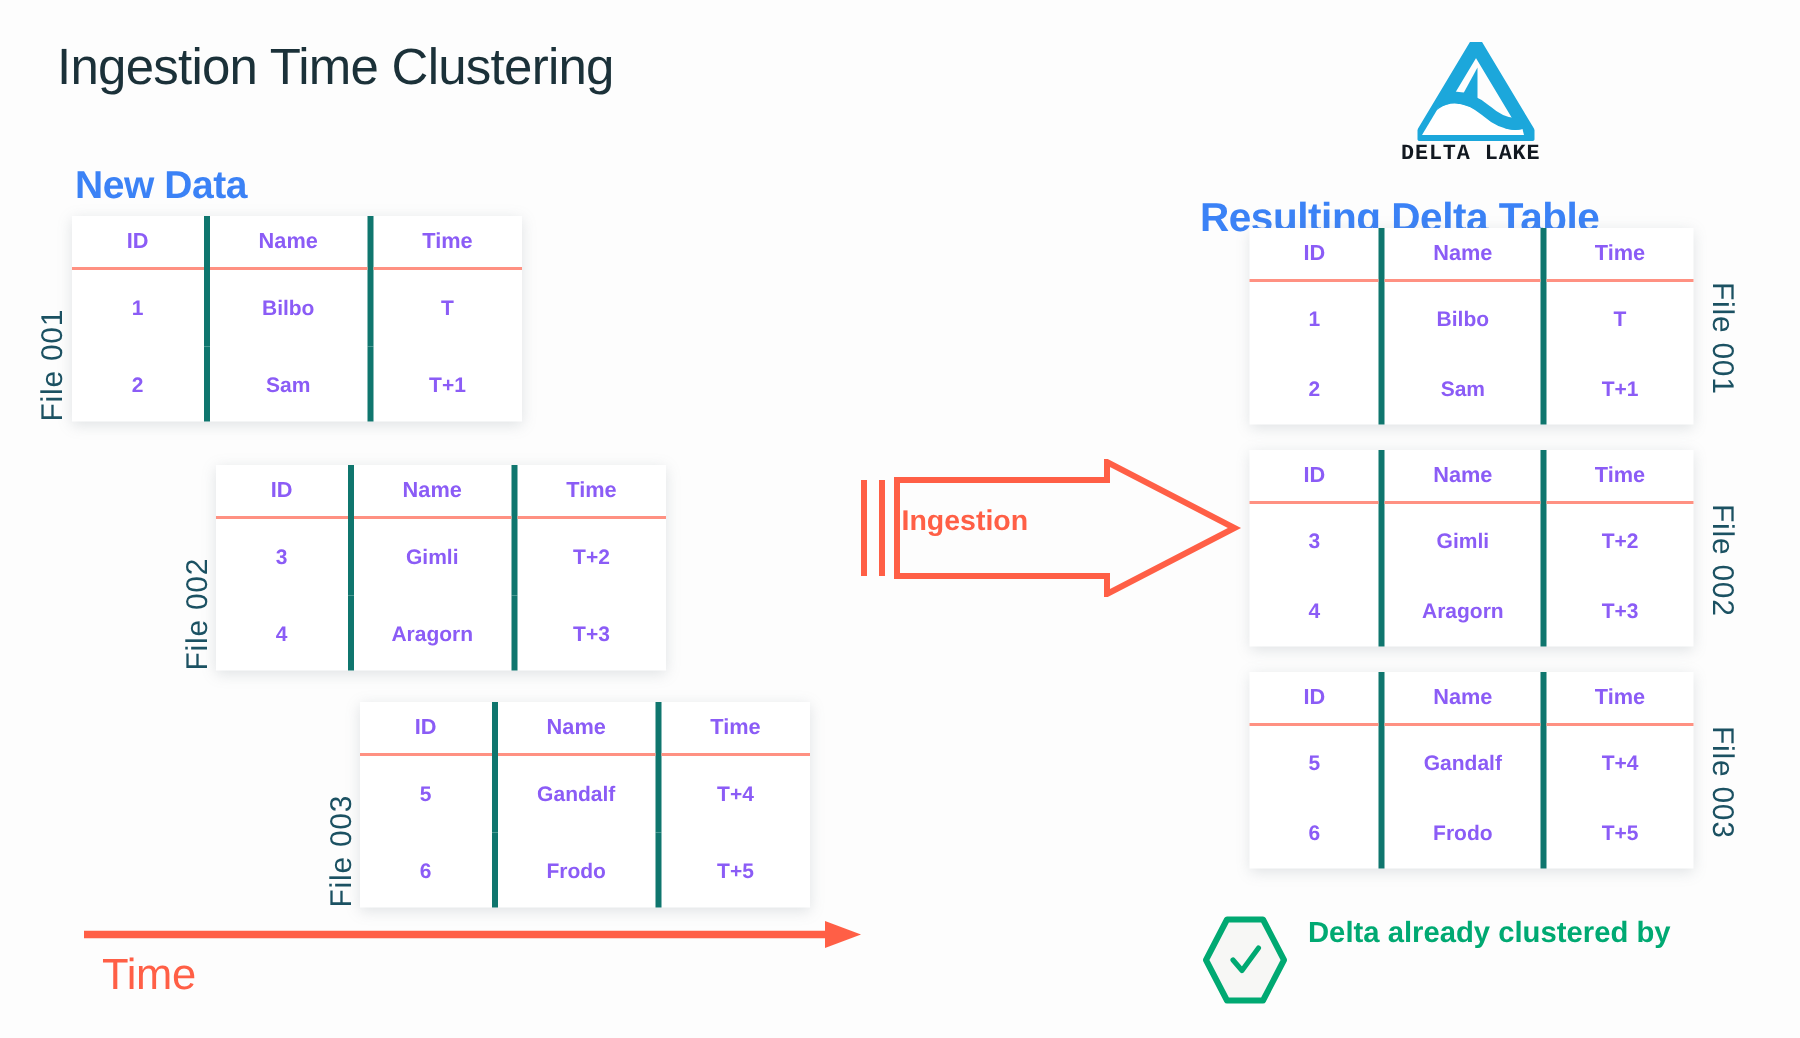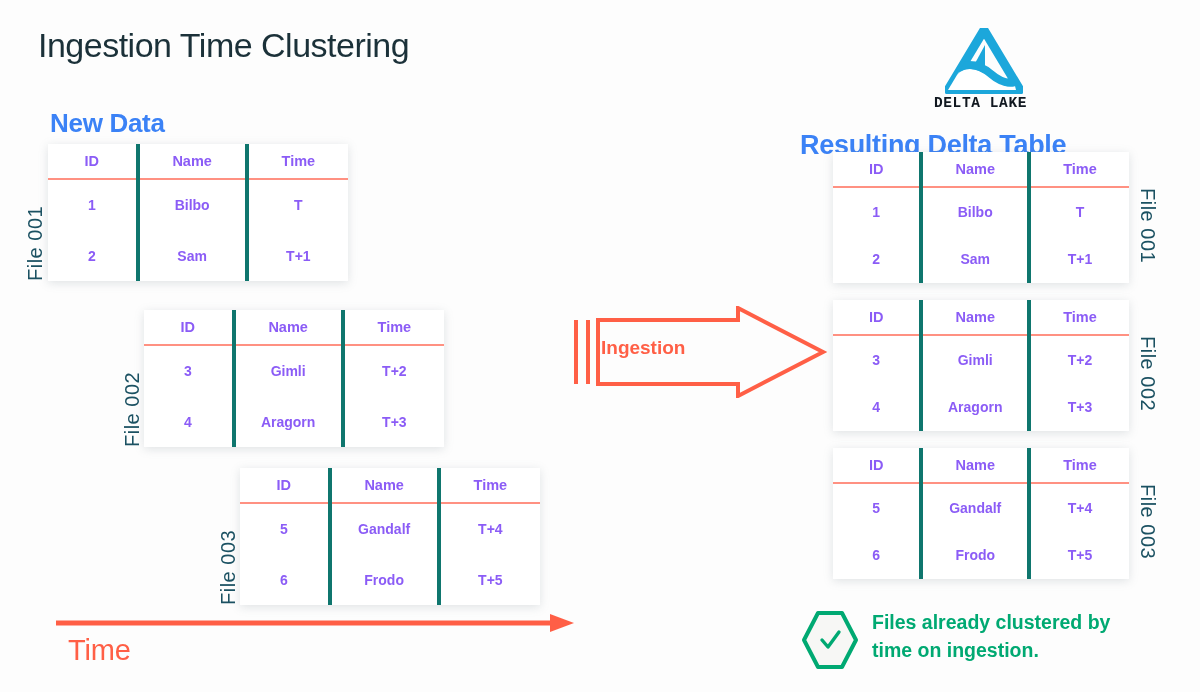--- a/index.html
+++ b/index.html
@@ -340,17 +340,16 @@
     <line x1="0" y1="11" x2="496" y2="11" stroke="#FF5F46" stroke-width="5"></line>
     <path d="M494 2 L518 11 L494 20 Z" fill="#FF5F46"></path>
   </svg>
   <div id="time-label">Time</div>
 
   <svg id="callout-icon" viewBox="0 0 64 64">
     <path d="M20 5 L44 5 L58 32 L44 59 L20 59 L6 32 Z" fill="#f7f7f5" stroke="#00A972" stroke-width="4" stroke-linejoin="round"></path>
     <path d="M24 32 L30 39 L41 24" fill="none" stroke="#00A972" stroke-width="3.4" stroke-linecap="round" stroke-linejoin="round"></path>
   </svg>
   <div id="callout-text">
-    <span>Files already clustered by</span>
-    <span>time on ingestion.</span>
+    <span>Delta already clustered by</span>
   </div>
 
 </div>
 
 </body></html>

